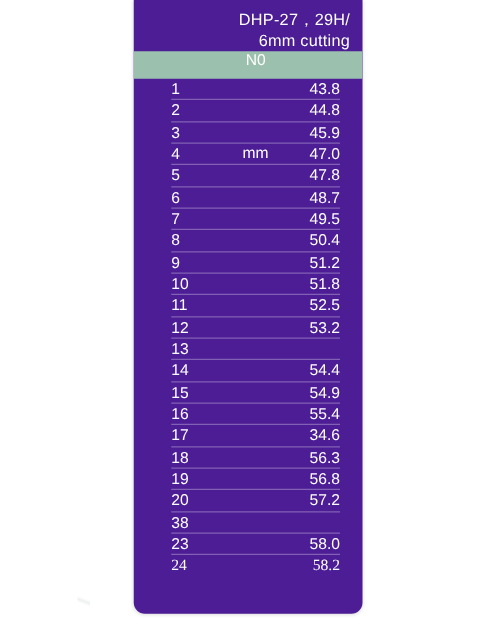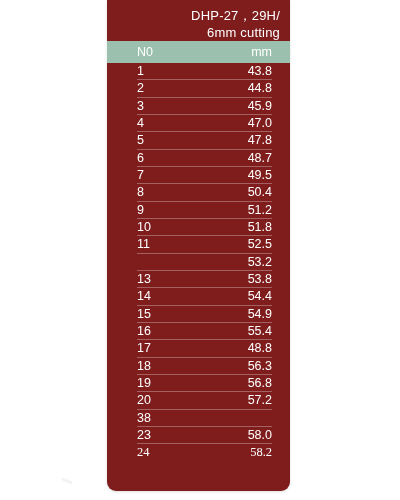--- a/index.html
+++ b/index.html
@@ -27,21 +27,21 @@
     opacity: .9;
     pointer-events: none;
   }
 
   #panel {
     position: absolute;
     left: 107px;
     top: 0;
     width: 183px;
     height: 491px;
-    background: #7f1d1d;
+    background: #4c1d95;
     border-radius: 0 0 9px 9px;
     box-shadow: 0 1px 3px rgba(0,0,0,.13);
     box-sizing: border-box;
     overflow: hidden;
   }
 
   
   #title-block {
     padding: 7px 10px 0 10px;
     height: 41px;
@@ -61,20 +61,21 @@
   
   #column-header {
     height: 22px;
     background: #9cc0ae;
     display: flex;
     align-items: center;
     color: #ffffff;
     font-size: 12.5px;
     box-sizing: border-box;
     padding: 0 18px 0 30px;
+    flex-direction: column;
   }
   #column-header .col-no {
     flex: 0 0 74px;
     text-align: left;
   }
   #column-header .col-mm {
     flex: 1 1 auto;
     text-align: right;
     padding-right: 0px;
   }
@@ -161,41 +162,41 @@
       </div>
       <div class="row">
         <span class="cell-no">10</span>
         <span class="cell-mm">51.8</span>
       </div>
       <div class="row">
         <span class="cell-no">11</span>
         <span class="cell-mm">52.5</span>
       </div>
       <div class="row">
+        <span class="cell-no">12</span>
         <span class="cell-mm">53.2</span>
       </div>
       <div class="row">
         <span class="cell-no">13</span>
-        <span class="cell-mm">53.8</span>
       </div>
       <div class="row">
         <span class="cell-no">14</span>
         <span class="cell-mm">54.4</span>
       </div>
       <div class="row">
         <span class="cell-no">15</span>
         <span class="cell-mm">54.9</span>
       </div>
       <div class="row">
         <span class="cell-no">16</span>
         <span class="cell-mm">55.4</span>
       </div>
       <div class="row">
         <span class="cell-no">17</span>
-        <span class="cell-mm">48.8</span>
+        <span class="cell-mm">34.6</span>
       </div>
       <div class="row">
         <span class="cell-no">18</span>
         <span class="cell-mm">56.3</span>
       </div>
       <div class="row">
         <span class="cell-no">19</span>
         <span class="cell-mm">56.8</span>
       </div>
       <div class="row">

